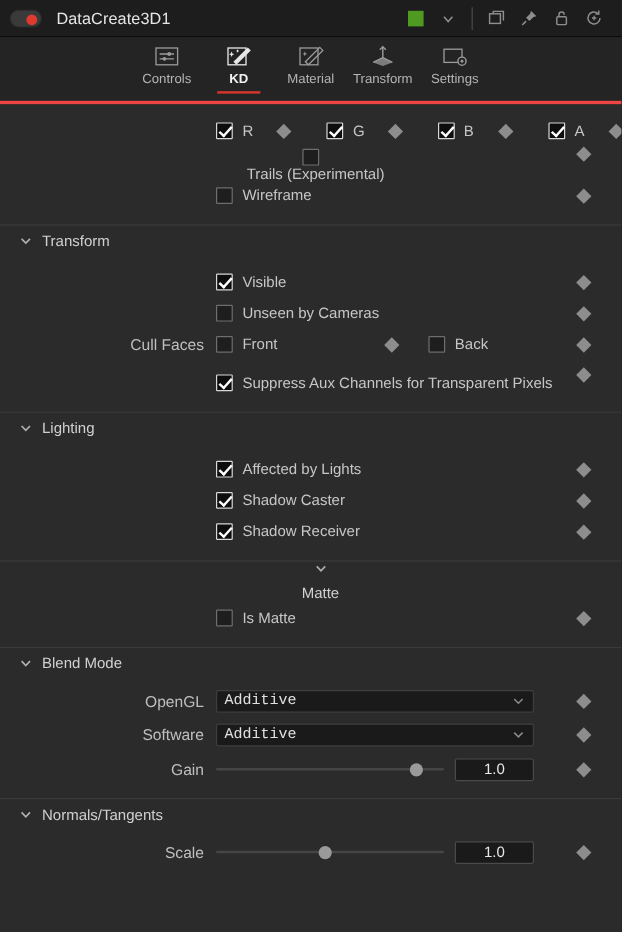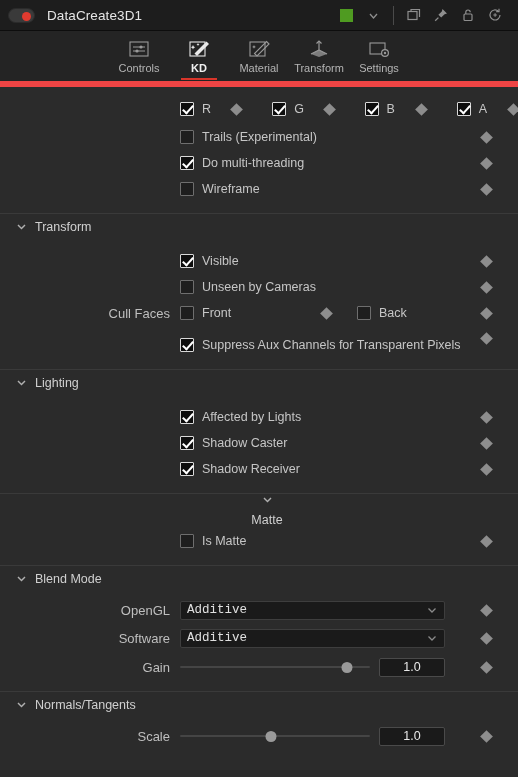--- a/index.html
+++ b/index.html
@@ -39,22 +39,22 @@
   .tb-icon {
     width: 27px; height: 27px; display: flex;
     align-items: center; justify-content: center;
     color: #8e8e8e;
   }
   .tb-div { width: 1px; height: 19px; background: #4a4a4a; margin: 0 6px; }
 
   
   .tabbar {
     height: 56px; background: #242424;
-    display: flex; align-items: center; justify-content: center;
-    gap: 0; border-bottom: 6px solid #ef4444;
+    display: flex; align-items: flex-start; justify-content: center;
+    gap: 0; border-bottom: 3px solid #ef4444;
     padding-top: 4px;
   }
   .tab {
     width: 60px; display: flex; flex-direction: column;
     align-items: center; gap: 3px; position: relative;
     padding-bottom: 6px; cursor: default;
   }
   .tab .ticon { height: 22px; display: flex; align-items: flex-end; color: #9a9a9a; }
   .tab .tlabel { font-size: 11px; color: #b4b4b4; white-space: nowrap; }
   .tab.active .tlabel { color: #f0f0f0; font-weight: bold; }
@@ -246,33 +246,27 @@
     <span class="cbtxt" style="width:34px">G</span>
     <div class="dia"></div>
     <div class="cb on" style="margin-left:31px"></div>
     <span class="cbtxt" style="width:34px">B</span>
     <div class="dia"></div>
     <div class="cb on" style="margin-left:31px"></div>
     <span class="cbtxt" style="width:34px">A</span>
     <div class="dia"></div>
   </div>
 
-  <div class="row" style="margin-top:2px;">
+  <div class="row" style="margin-top:2px;flex-direction:column;">
     <div class="lbl"></div>
     <div class="cb"></div>
     <span class="cbtxt">Trails (Experimental)</span>
     <div class="dia dia-right"></div>
   </div>
 
-  <div class="row">
-    <div class="lbl"></div>
-    <div class="cb on"></div>
-    <span class="cbtxt">Do multi-threading</span>
-    <div class="dia dia-right"></div>
-  </div>
 
   <div class="row">
     <div class="lbl"></div>
     <div class="cb"></div>
     <span class="cbtxt">Wireframe</span>
     <div class="dia dia-right"></div>
   </div>
 
   <div class="section-head" style="margin-top:11px;">
     <span class="chev">

